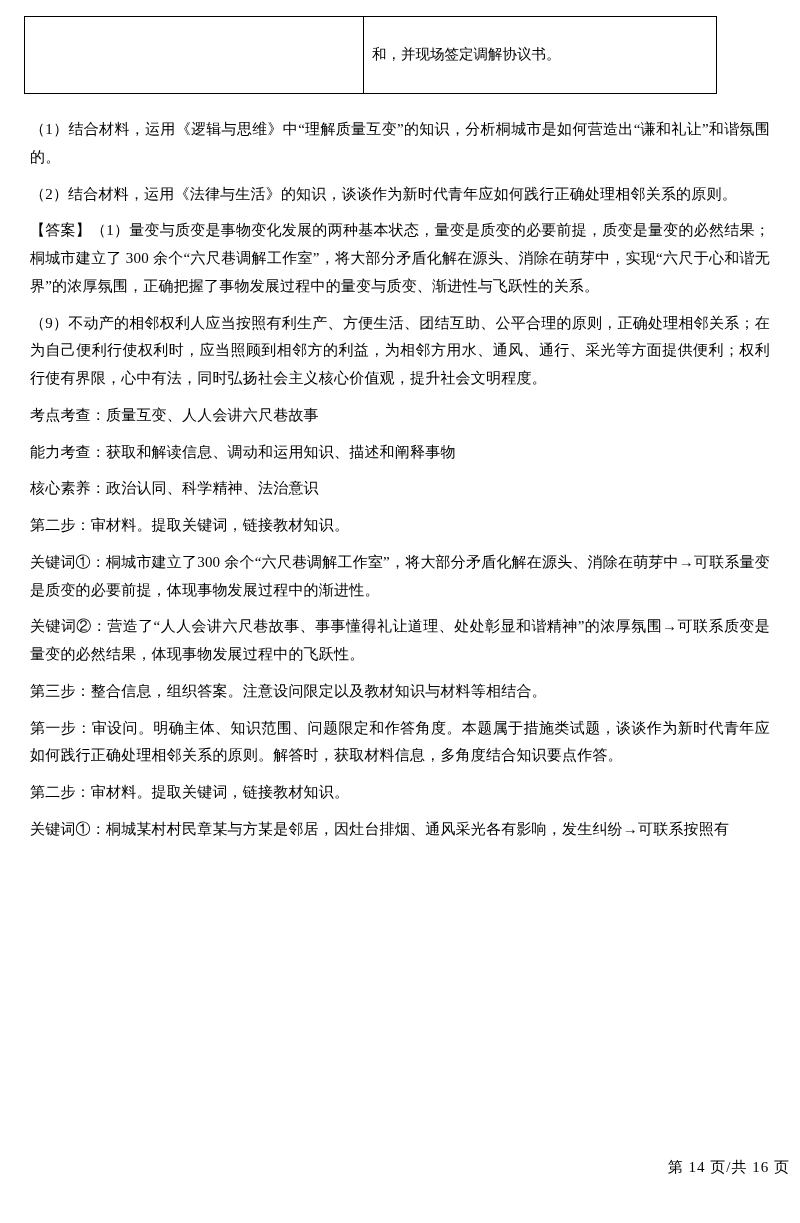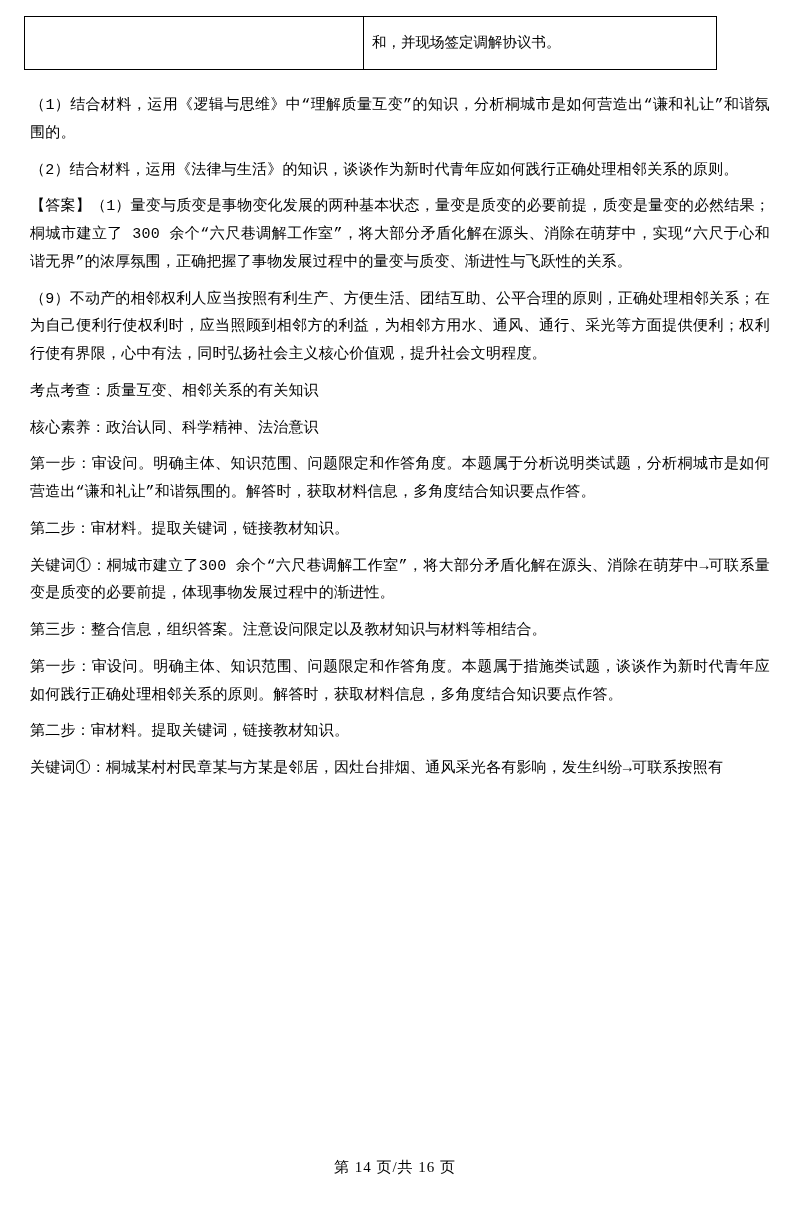--- a/index.html
+++ b/index.html
@@ -28,49 +28,49 @@
   }
   table.frag {
     border-collapse: collapse;
     width: 660px;
     table-layout: fixed;
   }
   table.frag td {
     border: 1px solid #000;
     height: 44px;
     vertical-align: middle;
-    padding: 4px 8px;
+    padding: 16px 8px;
     font-size: 14.5px;
     line-height: 1.6;
     font-family: "Liberation Sans", "DejaVu Sans", sans-serif;
   }
   td.cell-left { width: 322px; }
   td.cell-right { width: 336px; }
 
   
   .content {
     margin: 22px 30px 0 30px;
     width: 740px;
   }
   p.para {
     margin: 0 0 9px 0;
     font-size: 15px;
     line-height: 1.85;
     text-align: justify;
-    font-family: Liberation Mono, monospace;
+    font-family: Liberation Serif, serif;
     letter-spacing: 0.2px;
   }
 
   
   .footer {
     position: absolute;
     left: 0;
     right: 10px;
     bottom: 62px;
-    text-align: center;
+    text-align: right;
     font-size: 15px;
     font-family: "Liberation Serif", "DejaVu Serif", serif;
     letter-spacing: 1px;
   }
 </style>
 </head>
 <body>
 
 <div class="page">
 
@@ -86,26 +86,27 @@
   </div>
 
   <div class="content">
 
     <p class="para">（1）结合材料，运用《逻辑与思维》中“理解质量互变”的知识，分析桐城市是如何营造出“谦和礼让”和谐氛围的。</p>
     <p class="para">（2）结合材料，运用《法律与生活》的知识，谈谈作为新时代青年应如何践行正确处理相邻关系的原则。</p>
 
     <p class="para"><span>【答案】</span><span>（1）量变与质变是事物变化发展的两种基本状态，量变是质变的必要前提，质变是量变的必然结果；桐城市建立了 300 余个“六尺巷调解工作室”，将大部分矛盾化解在源头、消除在萌芽中，实现“六尺于心和谐无界”的浓厚氛围，正确把握了事物发展过程中的量变与质变、渐进性与飞跃性的关系。</span></p>
     <p class="para">（9）不动产的相邻权利人应当按照有利生产、方便生活、团结互助、公平合理的原则，正确处理相邻关系；在为自己便利行使权利时，应当照顾到相邻方的利益，为相邻方用水、通风、通行、采光等方面提供便利；权利行使有界限，心中有法，同时弘扬社会主义核心价值观，提升社会文明程度。</p>
 
-    <p class="para">考点考查：质量互变、相邻关系的有关知识</p>
+    <p class="para">考点考查：质量互变、人人会讲六尺巷故事</p>
+    <p class="para">能力考查：获取和解读信息、调动和运用知识、描述和阐释事物</p>
     <p class="para">核心素养：政治认同、科学精神、法治意识</p>
 
-    <p class="para">第一步：审设问。明确主体、知识范围、问题限定和作答角度。本题属于分析说明类试题，分析桐城市是如何营造出“谦和礼让”和谐氛围的。解答时，获取材料信息，多角度结合知识要点作答。</p>
     <p class="para">第二步：审材料。提取关键词，链接教材知识。</p>
     <p class="para">关键词①：桐城市建立了300 余个“六尺巷调解工作室”，将大部分矛盾化解在源头、消除在萌芽中→可联系量变是质变的必要前提，体现事物发展过程中的渐进性。</p>
+    <p class="para">关键词②：营造了“人人会讲六尺巷故事、事事懂得礼让道理、处处彰显和谐精神”的浓厚氛围→可联系质变是量变的必然结果，体现事物发展过程中的飞跃性。</p>
     <p class="para">第三步：整合信息，组织答案。注意设问限定以及教材知识与材料等相结合。</p>
 
     <p class="para">第一步：审设问。明确主体、知识范围、问题限定和作答角度。本题属于措施类试题，谈谈作为新时代青年应如何践行正确处理相邻关系的原则。解答时，获取材料信息，多角度结合知识要点作答。</p>
     <p class="para">第二步：审材料。提取关键词，链接教材知识。</p>
     <p class="para">关键词①：桐城某村村民章某与方某是邻居，因灶台排烟、通风采光各有影响，发生纠纷→可联系按照有</p>
 
   </div>
 
   <div class="footer">第 14 页/共 16 页</div>
 

